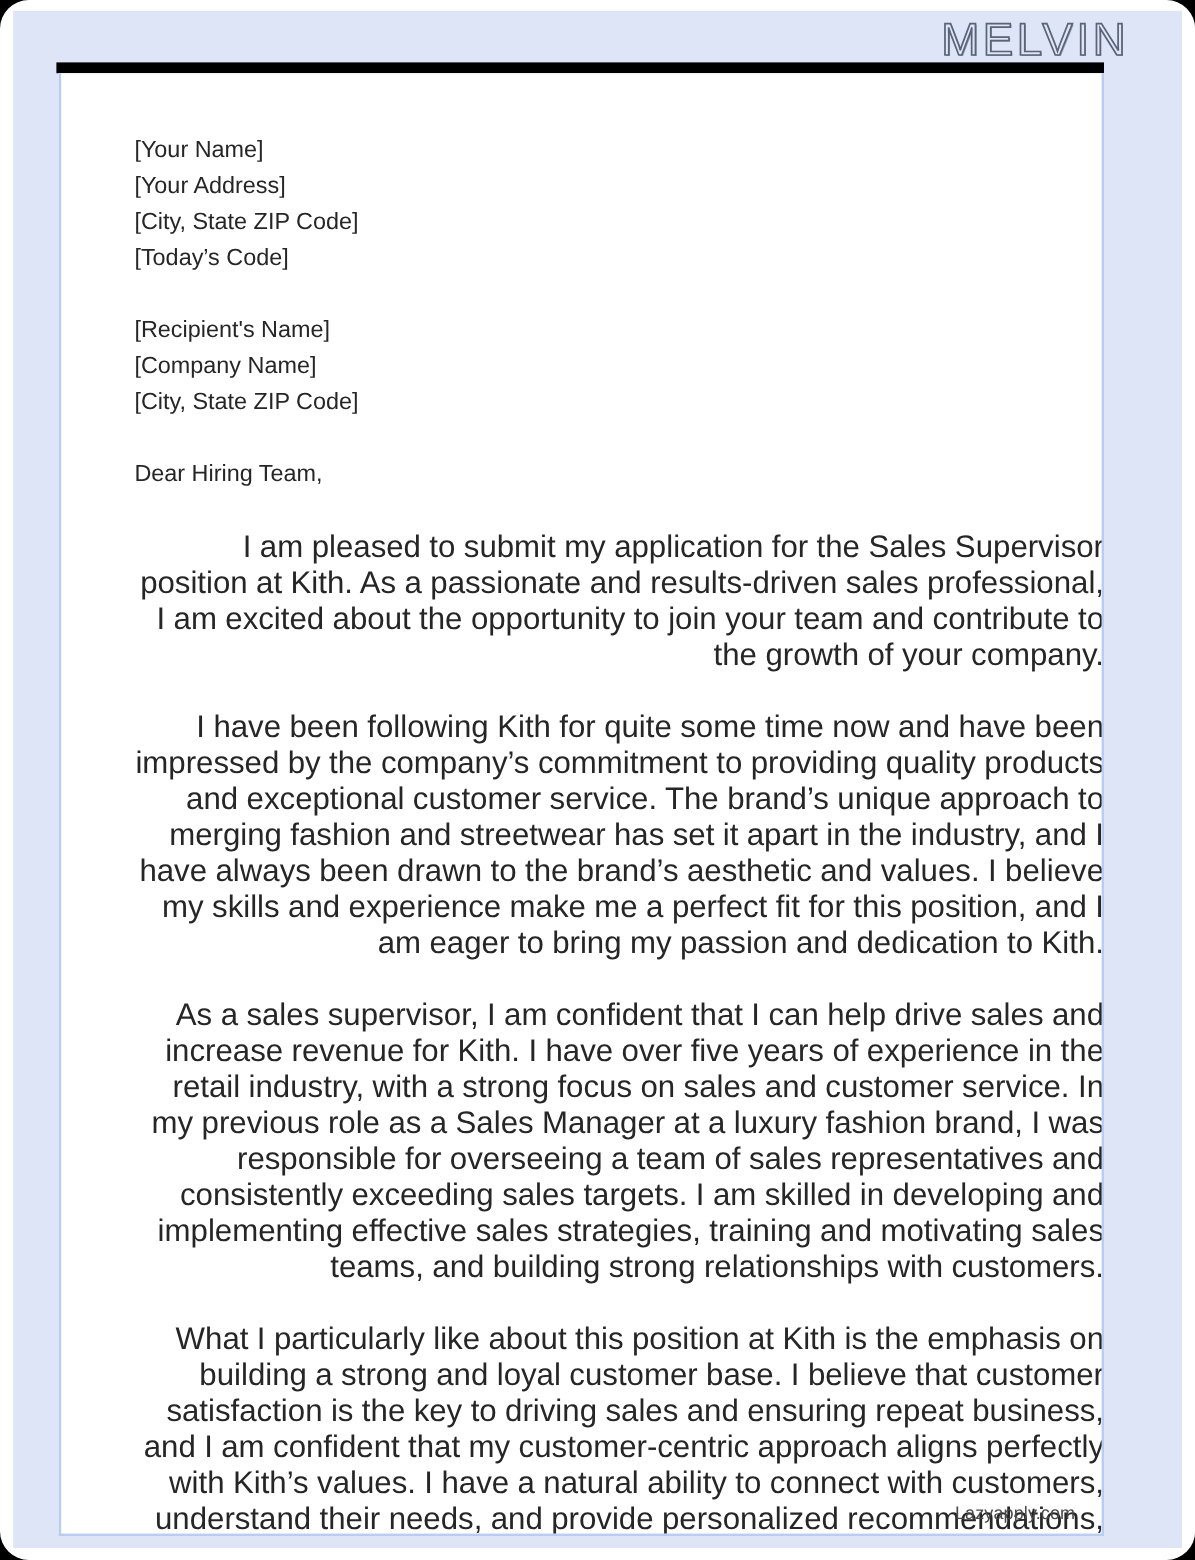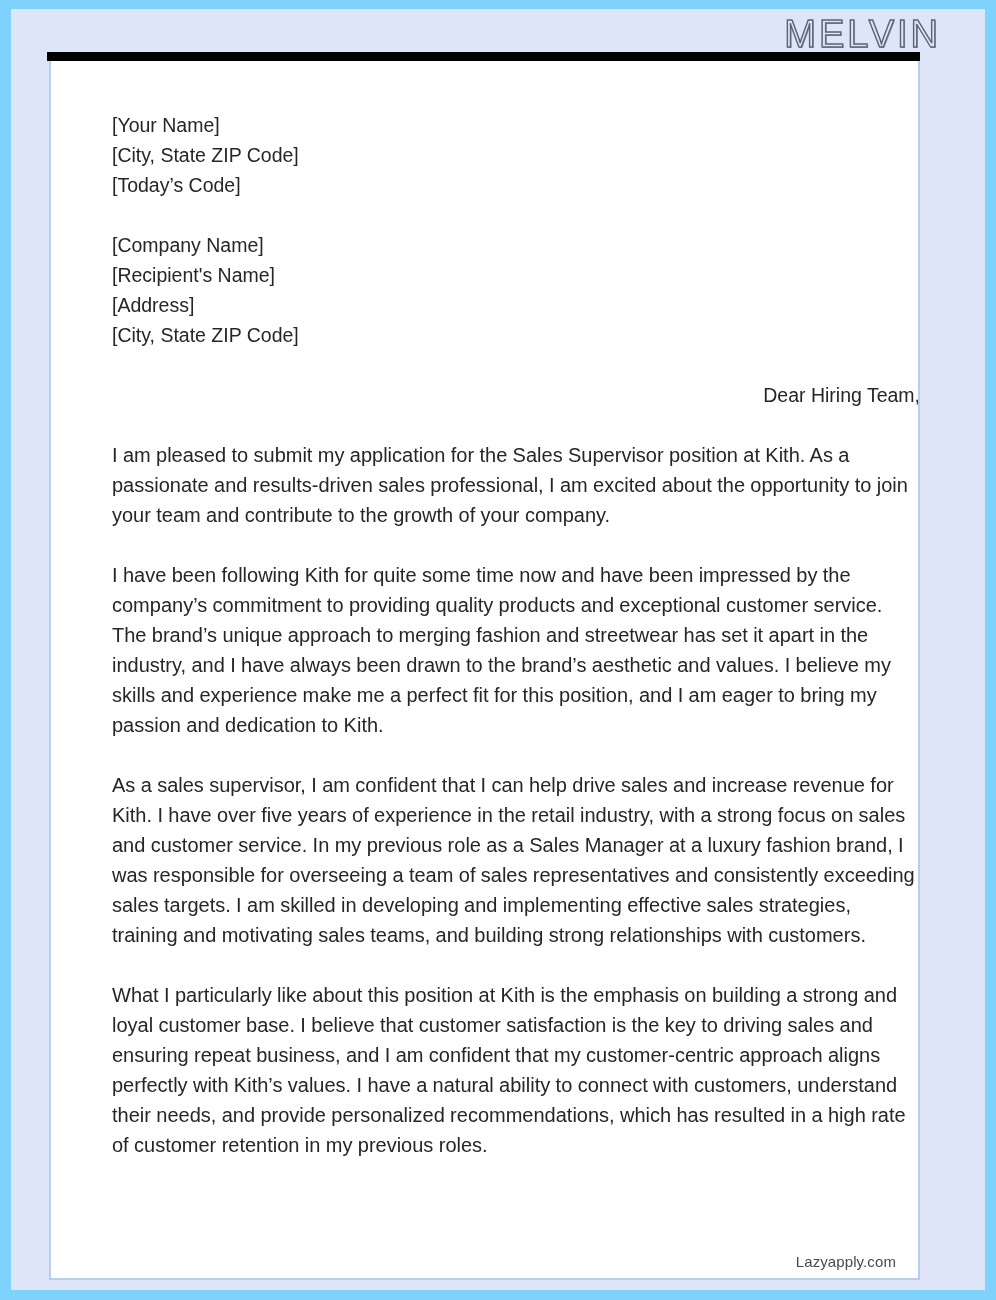--- a/index.html
+++ b/index.html
@@ -13,22 +13,23 @@
     overflow: hidden;
     font-family: "Liberation Sans", "DejaVu Sans", sans-serif;
   }
 
   
   #frame {
     position: absolute;
     left: 0; top: 0;
     width: 996px;
     height: 1300px;
-    background: #7dd3fc;
+    background: #ffffff;
     box-sizing: border-box;
+    border-radius: 24px;
   }
 
   
   #canvas {
     position: absolute;
     left: 11px;
     top: 9px;
     width: 974px;
     height: 1281px;
     background: #dde5f7;
@@ -101,35 +102,34 @@
     font-stretch: condensed;
     white-space: pre;
   }
 
   .block {
     margin: 0 4px 30px 0;
   }
   .block:last-child { margin-bottom: 0; }
 
   .letter-para {
-    font-size: 20px;
+    font-size: 26px;
     line-height: 30px;
     color: #262626;
     font-family: "Liberation Sans", "DejaVu Sans", sans-serif;
     margin: 0 0 30px 0;
-    text-align: left;
+    text-align: right;
     word-spacing: -0.2px;
   }
 
   .salutation {
     font-size: 19.5px;
     line-height: 30px;
     color: #262626;
     margin: 0 0 30px 0;
-    text-align: right;
   }
 
   
   #watermark {
     position: absolute;
     right: 22px;
     bottom: 8px;
     font-size: 15px;
     color: #4a4a4a;
     font-family: "Liberation Sans", "DejaVu Sans", sans-serif;
@@ -162,28 +162,28 @@
     </div>
 
     <div id="top-rule"></div>
 
     <div id="page">
 
       <div id="page-body">
 
         <div class="block">
           <div class="letter-line">[Your Name]</div>
+          <div class="letter-line">[Your Address]</div>
           <div class="letter-line">[City, State ZIP Code]</div>
           <div class="letter-line">[Today’s Code]</div>
         </div>
 
         <div class="block">
+          <div class="letter-line">[Recipient's Name]</div>
           <div class="letter-line">[Company Name]</div>
-          <div class="letter-line">[Recipient's Name]</div>
-          <div class="letter-line">[Address]</div>
           <div class="letter-line">[City, State ZIP Code]</div>
         </div>
 
         <div class="salutation">Dear Hiring Team,</div>
 
         <p class="letter-para">I am pleased to submit my application for the Sales Supervisor position at Kith. As a passionate and results-driven sales professional, I am excited about the opportunity to join your team and contribute to the growth of your company.</p>
         <p class="letter-para">I have been following Kith for quite some time now and have been impressed by the company’s commitment to providing quality products and exceptional customer service. The brand’s unique approach to merging fashion and streetwear has set it apart in the industry, and I have always been drawn to the brand’s aesthetic and values. I believe my skills and experience make me a perfect fit for this position, and I am eager to bring my passion and dedication to Kith.</p>
         <p class="letter-para">As a sales supervisor, I am confident that I can help drive sales and increase revenue for Kith. I have over five years of experience in the retail industry, with a strong focus on sales and customer service. In my previous role as a Sales Manager at a luxury fashion brand, I was responsible for overseeing a team of sales representatives and consistently exceeding sales targets. I am skilled in developing and implementing effective sales strategies, training and motivating sales teams, and building strong relationships with customers.</p>
         <p class="letter-para">What I particularly like about this position at Kith is the emphasis on building a strong and loyal customer base. I believe that customer satisfaction is the key to driving sales and ensuring repeat business, and I am confident that my customer-centric approach aligns perfectly with Kith’s values. I have a natural ability to connect with customers, understand their needs, and provide personalized recommendations, which has resulted in a high rate of customer retention in my previous roles.</p>
 

